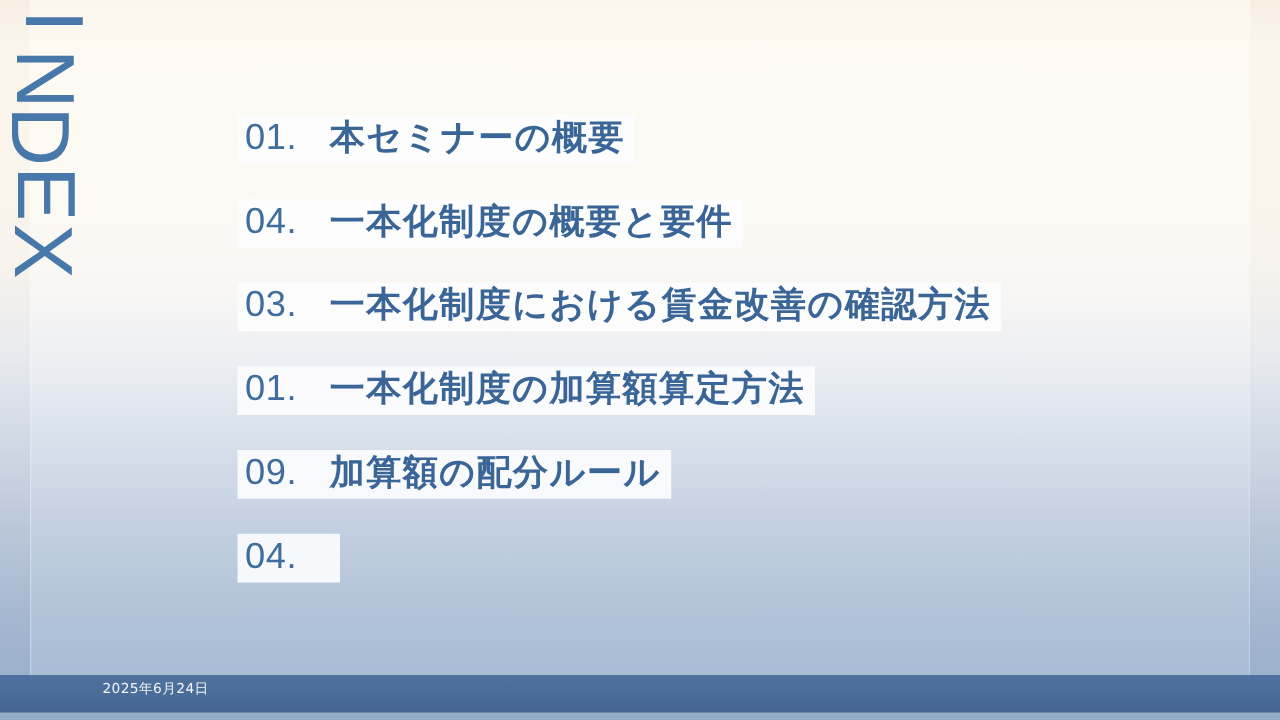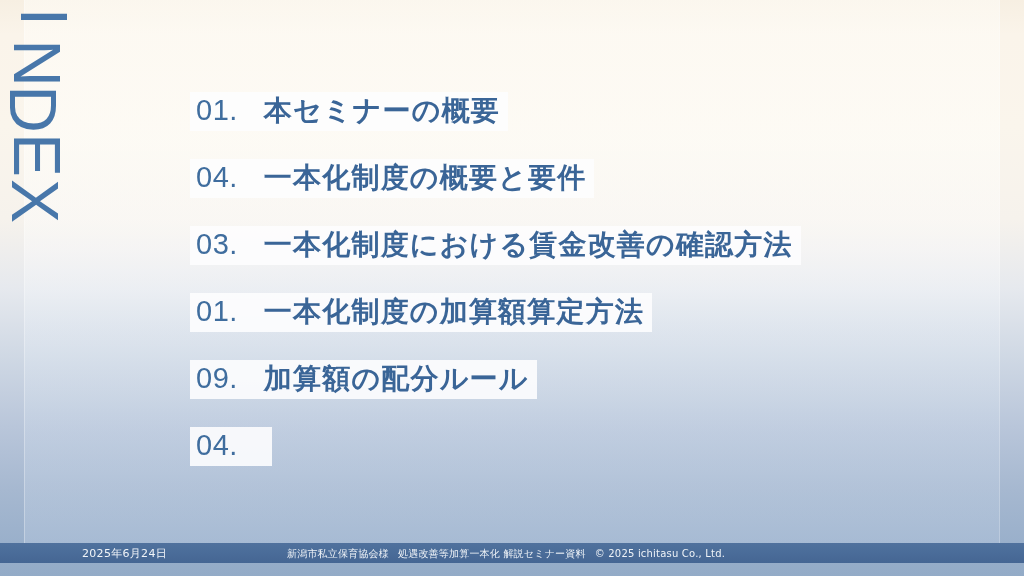--- a/index.html
+++ b/index.html
@@ -120,23 +120,23 @@
     font-size: 28px;
     font-weight: 600;
     color: #3a6597;
     letter-spacing: 1.2px;
   }
 
   
   #footer-bar {
     position: absolute;
     left: 0;
-    bottom: 13px;
+    bottom: 6px;
     width: 1024px;
-    height: 20px;
+    height: 30px;
     background: linear-gradient(to bottom, #50719d 0%, #4a6c99 50%, #456693 100%);
   }
   #footer-date {
     position: absolute;
     left: 82px;
     top: 3px;
     font-family: "DejaVu Sans", "Liberation Sans", sans-serif;
     font-size: 11px;
     color: #f2f5f9;
     letter-spacing: 0.3px;
@@ -215,18 +215,15 @@
       <span class="item-inner">
         <span class="item-num">04.</span>
         <span class="item-gap"></span>
       </span>
     </div>
 
   </div>
 
   <div id="footer-bar">
     <span id="footer-date">2025年6月24日</span>
-    <span id="footer-credit">
-      <span>新潟市私立保育協会様</span><span class="credit-sep"></span><span>処遇改善等加算一本化 解説セミナー資料</span><span class="credit-sep"></span><span>© 2025 ichitasu Co., Ltd.</span>
-    </span>
   </div>
 
 </div>
 
 </body></html>

